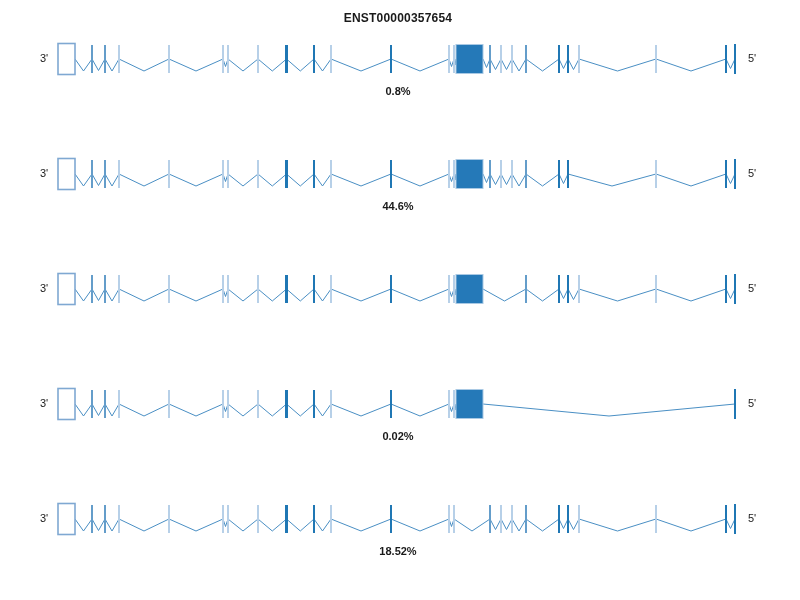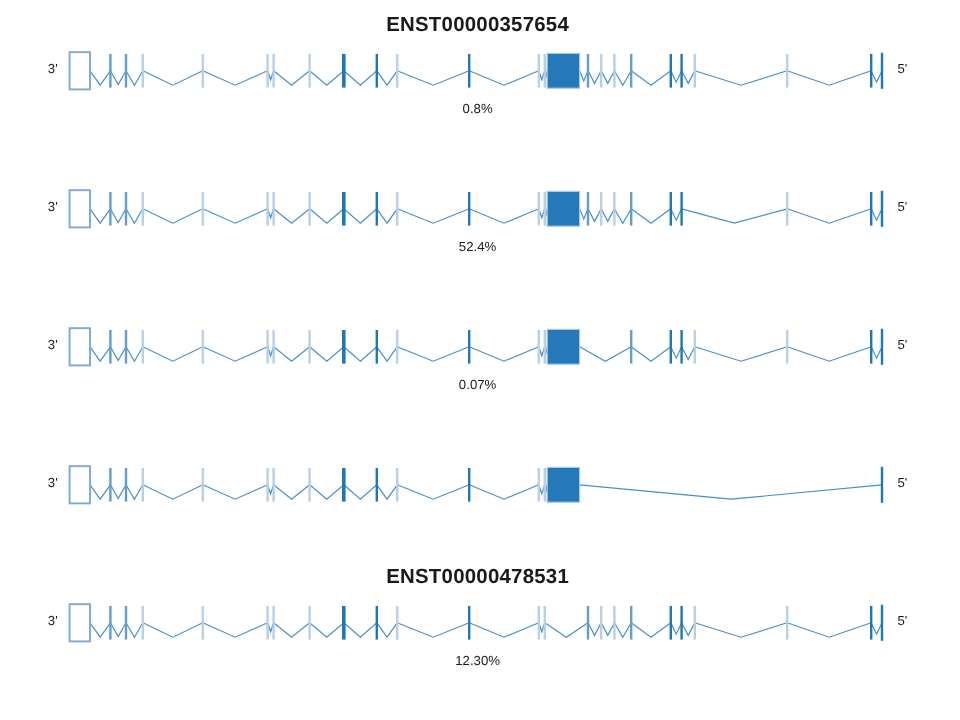--- a/index.html
+++ b/index.html
@@ -1,22 +1,22 @@
 <!DOCTYPE html>
 <html><head>
 <meta charset="utf-8">
 <style>
   html,body{margin:0;padding:0;background:#ffffff;}
   body{font-family:"Liberation Sans", sans-serif; color:#1a1a1a;}
   #figure{position:relative;width:800px;height:600px;background:#ffffff;overflow:hidden;}
   .track{position:relative;width:800px;height:115px;}
   .track-title{position:absolute;top:11px;left:0;width:796px;text-align:center;
-    font-size:17px;font-weight:bold;letter-spacing:0.2px;}
+    font-size:12px;font-weight:bold;letter-spacing:0.2px;}
   .track-pct{position:absolute;top:85px;left:0;width:796px;text-align:center;
-    font-size:11px;font-weight:normal;}
+    font-size:11px;font-weight:bold;}
   .strand-label{position:absolute;top:52px;width:24px;font-size:11px;text-align:center;}
   .strand-left{left:32px;}
   .strand-right{left:740px;}
   svg.diagram{position:absolute;top:0;left:0;}
 </style>
 </head>
 <body>
 
 <div id="figure">
 
@@ -78,21 +78,21 @@
         <rect fill="#b7d0e8" x="511" y="45.0" width="2" height="28"></rect>
         <rect fill="#649dca" x="525" y="45.0" width="2" height="28"></rect>
         <rect fill="#1f77b4" x="558" y="45.0" width="2" height="28"></rect>
         <rect fill="#1f77b4" x="567" y="45.0" width="2" height="28"></rect>
         <rect fill="#b7d0e8" x="655" y="45.0" width="2" height="28"></rect>
         <rect fill="#1f77b4" x="725" y="45.0" width="2" height="28"></rect>
         <rect fill="#1f77b4" x="734" y="44.0" width="2" height="30"></rect>
       </svg>
       <div class="strand-label strand-left">3'</div>
       <div class="strand-label strand-right">5'</div>
-      <div class="track-pct">52.4%</div>
+      <div class="track-pct">44.6%</div>
     </div>
 
     <div class="track">
       <svg class="diagram" width="800" height="115" viewBox="0 0 800 115">
         <path d="M75,59 L83.5,71.0 L92,59 M92,59 L98.5,70.5 L105,59 M105,59 L112.0,71.0 L119,59 M119,59 L144.0,71.0 L169,59 M169,59 L196.0,71.0 L223,59 M223,59 L225.5,66.5 L228,59 M228,59 L243.0,71.0 L258,59 M258,59 L272.3,71.0 L286.5,59 M286.5,59 L300.3,71.0 L314,59 M314,59 L322.5,71.0 L331,59 M331,59 L361.0,71.0 L391,59 M391,59 L420.0,71.0 L449,59 M449,59 L451.5,66.5 L454,59 M454,59 L455.0,65.0 L456,59 M483,59 L504.5,71.0 L526,59 M526,59 L542.5,71.0 L559,59 M559,59 L563.5,68.5 L568,59 M568,59 L573.5,69.5 L579,59 M579,59 L617.5,71.0 L656,59 M656,59 L691.0,71.0 L726,59 M726,59 L730.5,68.5 L735,59 " fill="none" stroke="#4a8fc4" stroke-width="1"></path>
         <rect fill="#ffffff" stroke="#7fa8d2" stroke-width="1.6" x="58" y="43.5" width="17" height="31"></rect>
         <rect fill="#649dca" x="91" y="45.0" width="2" height="28"></rect>
         <rect fill="#649dca" x="104" y="45.0" width="2" height="28"></rect>
         <rect fill="#b7d0e8" x="118" y="45.0" width="2" height="28"></rect>
         <rect fill="#b7d0e8" x="168" y="45.0" width="2" height="28"></rect>
@@ -109,21 +109,20 @@
         <rect fill="#649dca" x="525" y="45.0" width="2" height="28"></rect>
         <rect fill="#1f77b4" x="558" y="45.0" width="2" height="28"></rect>
         <rect fill="#1f77b4" x="567" y="45.0" width="2" height="28"></rect>
         <rect fill="#b7d0e8" x="578" y="45.0" width="2" height="28"></rect>
         <rect fill="#b7d0e8" x="655" y="45.0" width="2" height="28"></rect>
         <rect fill="#1f77b4" x="725" y="45.0" width="2" height="28"></rect>
         <rect fill="#1f77b4" x="734" y="44.0" width="2" height="30"></rect>
       </svg>
       <div class="strand-label strand-left">3'</div>
       <div class="strand-label strand-right">5'</div>
-      <div class="track-pct">0.07%</div>
     </div>
 
     <div class="track">
       <svg class="diagram" width="800" height="115" viewBox="0 0 800 115">
         <path d="M75,59 L83.5,71.0 L92,59 M92,59 L98.5,70.5 L105,59 M105,59 L112.0,71.0 L119,59 M119,59 L144.0,71.0 L169,59 M169,59 L196.0,71.0 L223,59 M223,59 L225.5,66.5 L228,59 M228,59 L243.0,71.0 L258,59 M258,59 L272.3,71.0 L286.5,59 M286.5,59 L300.3,71.0 L314,59 M314,59 L322.5,71.0 L331,59 M331,59 L361.0,71.0 L391,59 M391,59 L420.0,71.0 L449,59 M449,59 L451.5,66.5 L454,59 M454,59 L455.0,65.0 L456,59 M483,59 L609.0,71.0 L735,59 " fill="none" stroke="#4a8fc4" stroke-width="1"></path>
         <rect fill="#ffffff" stroke="#7fa8d2" stroke-width="1.6" x="58" y="43.5" width="17" height="31"></rect>
         <rect fill="#649dca" x="91" y="45.0" width="2" height="28"></rect>
         <rect fill="#649dca" x="104" y="45.0" width="2" height="28"></rect>
         <rect fill="#b7d0e8" x="118" y="45.0" width="2" height="28"></rect>
         <rect fill="#b7d0e8" x="168" y="45.0" width="2" height="28"></rect>
@@ -134,24 +133,24 @@
         <rect fill="#1f77b4" x="313" y="45.0" width="2" height="28"></rect>
         <rect fill="#b7d0e8" x="330" y="45.0" width="2" height="28"></rect>
         <rect fill="#1f77b4" x="390" y="45.0" width="2" height="28"></rect>
         <rect fill="#b7d0e8" x="448" y="45.0" width="2" height="28"></rect>
         <rect fill="#b7d0e8" x="453" y="45.0" width="2" height="28"></rect>
         <rect fill="#2579b8" stroke="#a9c9e4" stroke-width="1" x="456" y="44.5" width="27" height="29"></rect>
         <rect fill="#1f77b4" x="734" y="44.0" width="2" height="30"></rect>
       </svg>
       <div class="strand-label strand-left">3'</div>
       <div class="strand-label strand-right">5'</div>
+      <div class="track-pct">0.02%</div>
     </div>
 
     <div class="track">
-      <div class="track-title">ENST00000478531</div>
       <svg class="diagram" width="800" height="115" viewBox="0 0 800 115">
         <path d="M75,59 L83.5,71.0 L92,59 M92,59 L98.5,70.5 L105,59 M105,59 L112.0,71.0 L119,59 M119,59 L144.0,71.0 L169,59 M169,59 L196.0,71.0 L223,59 M223,59 L225.5,66.5 L228,59 M228,59 L243.0,71.0 L258,59 M258,59 L272.3,71.0 L286.5,59 M286.5,59 L300.3,71.0 L314,59 M314,59 L322.5,71.0 L331,59 M331,59 L361.0,71.0 L391,59 M391,59 L420.0,71.0 L449,59 M449,59 L451.5,66.5 L454,59 M454,59 L472.0,71.0 L490,59 M490,59 L495.5,69.5 L501,59 M501,59 L506.5,69.5 L512,59 M512,59 L519.0,71.0 L526,59 M526,59 L542.5,71.0 L559,59 M559,59 L563.5,68.5 L568,59 M568,59 L573.5,69.5 L579,59 M579,59 L617.5,71.0 L656,59 M656,59 L691.0,71.0 L726,59 M726,59 L730.5,68.5 L735,59 " fill="none" stroke="#4a8fc4" stroke-width="1"></path>
         <rect fill="#ffffff" stroke="#7fa8d2" stroke-width="1.6" x="58" y="43.5" width="17" height="31"></rect>
         <rect fill="#649dca" x="91" y="45.0" width="2" height="28"></rect>
         <rect fill="#649dca" x="104" y="45.0" width="2" height="28"></rect>
         <rect fill="#b7d0e8" x="118" y="45.0" width="2" height="28"></rect>
         <rect fill="#b7d0e8" x="168" y="45.0" width="2" height="28"></rect>
         <rect fill="#b7d0e8" x="222" y="45.0" width="2" height="28"></rect>
         <rect fill="#b7d0e8" x="227" y="45.0" width="2" height="28"></rect>
         <rect fill="#b7d0e8" x="257" y="45.0" width="2" height="28"></rect>
@@ -167,15 +166,15 @@
         <rect fill="#649dca" x="525" y="45.0" width="2" height="28"></rect>
         <rect fill="#1f77b4" x="558" y="45.0" width="2" height="28"></rect>
         <rect fill="#1f77b4" x="567" y="45.0" width="2" height="28"></rect>
         <rect fill="#b7d0e8" x="578" y="45.0" width="2" height="28"></rect>
         <rect fill="#b7d0e8" x="655" y="45.0" width="2" height="28"></rect>
         <rect fill="#1f77b4" x="725" y="45.0" width="2" height="28"></rect>
         <rect fill="#1f77b4" x="734" y="44.0" width="2" height="30"></rect>
       </svg>
       <div class="strand-label strand-left">3'</div>
       <div class="strand-label strand-right">5'</div>
-      <div class="track-pct">12.30%</div>
+      <div class="track-pct">18.52%</div>
     </div>
   </div>
 
 </body></html>

